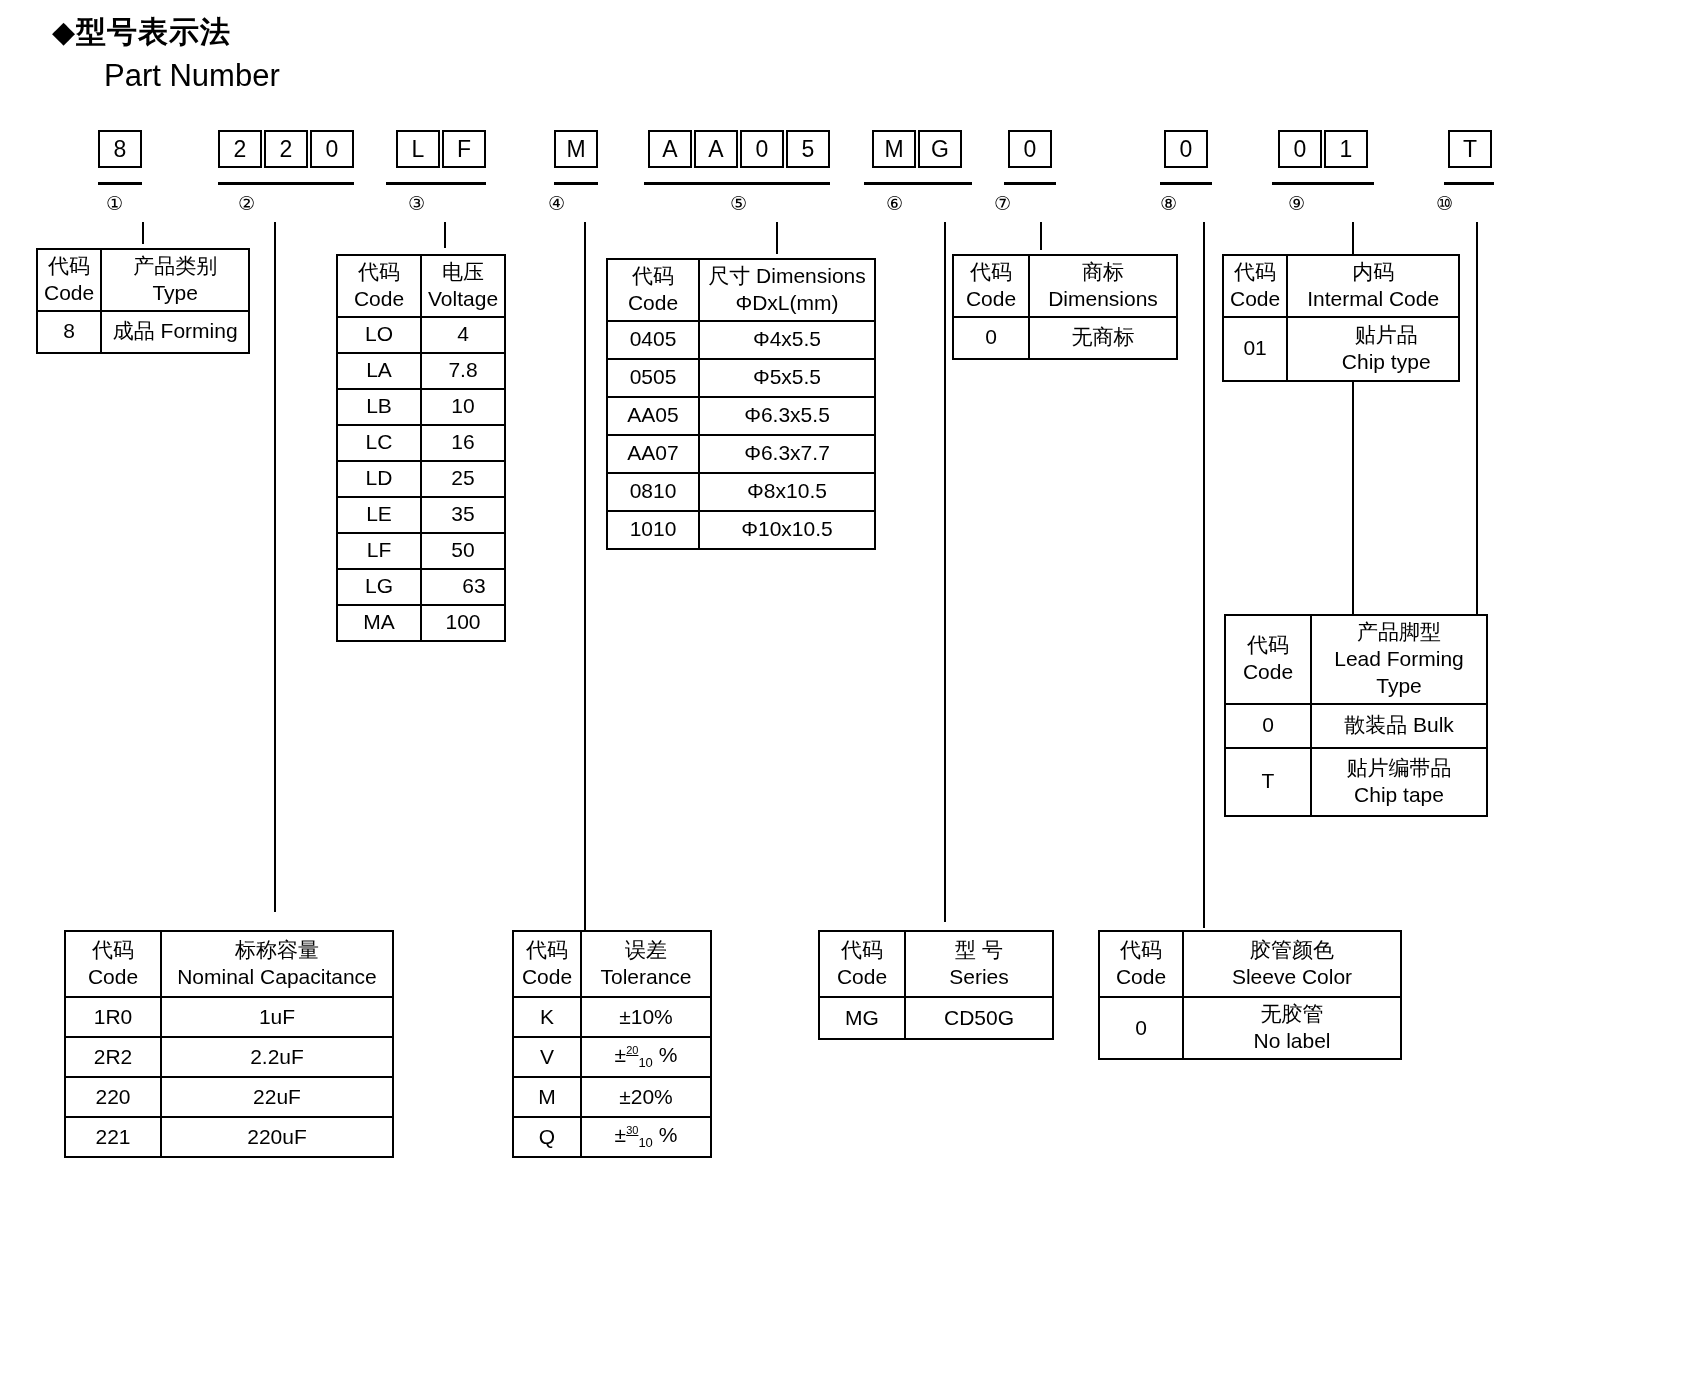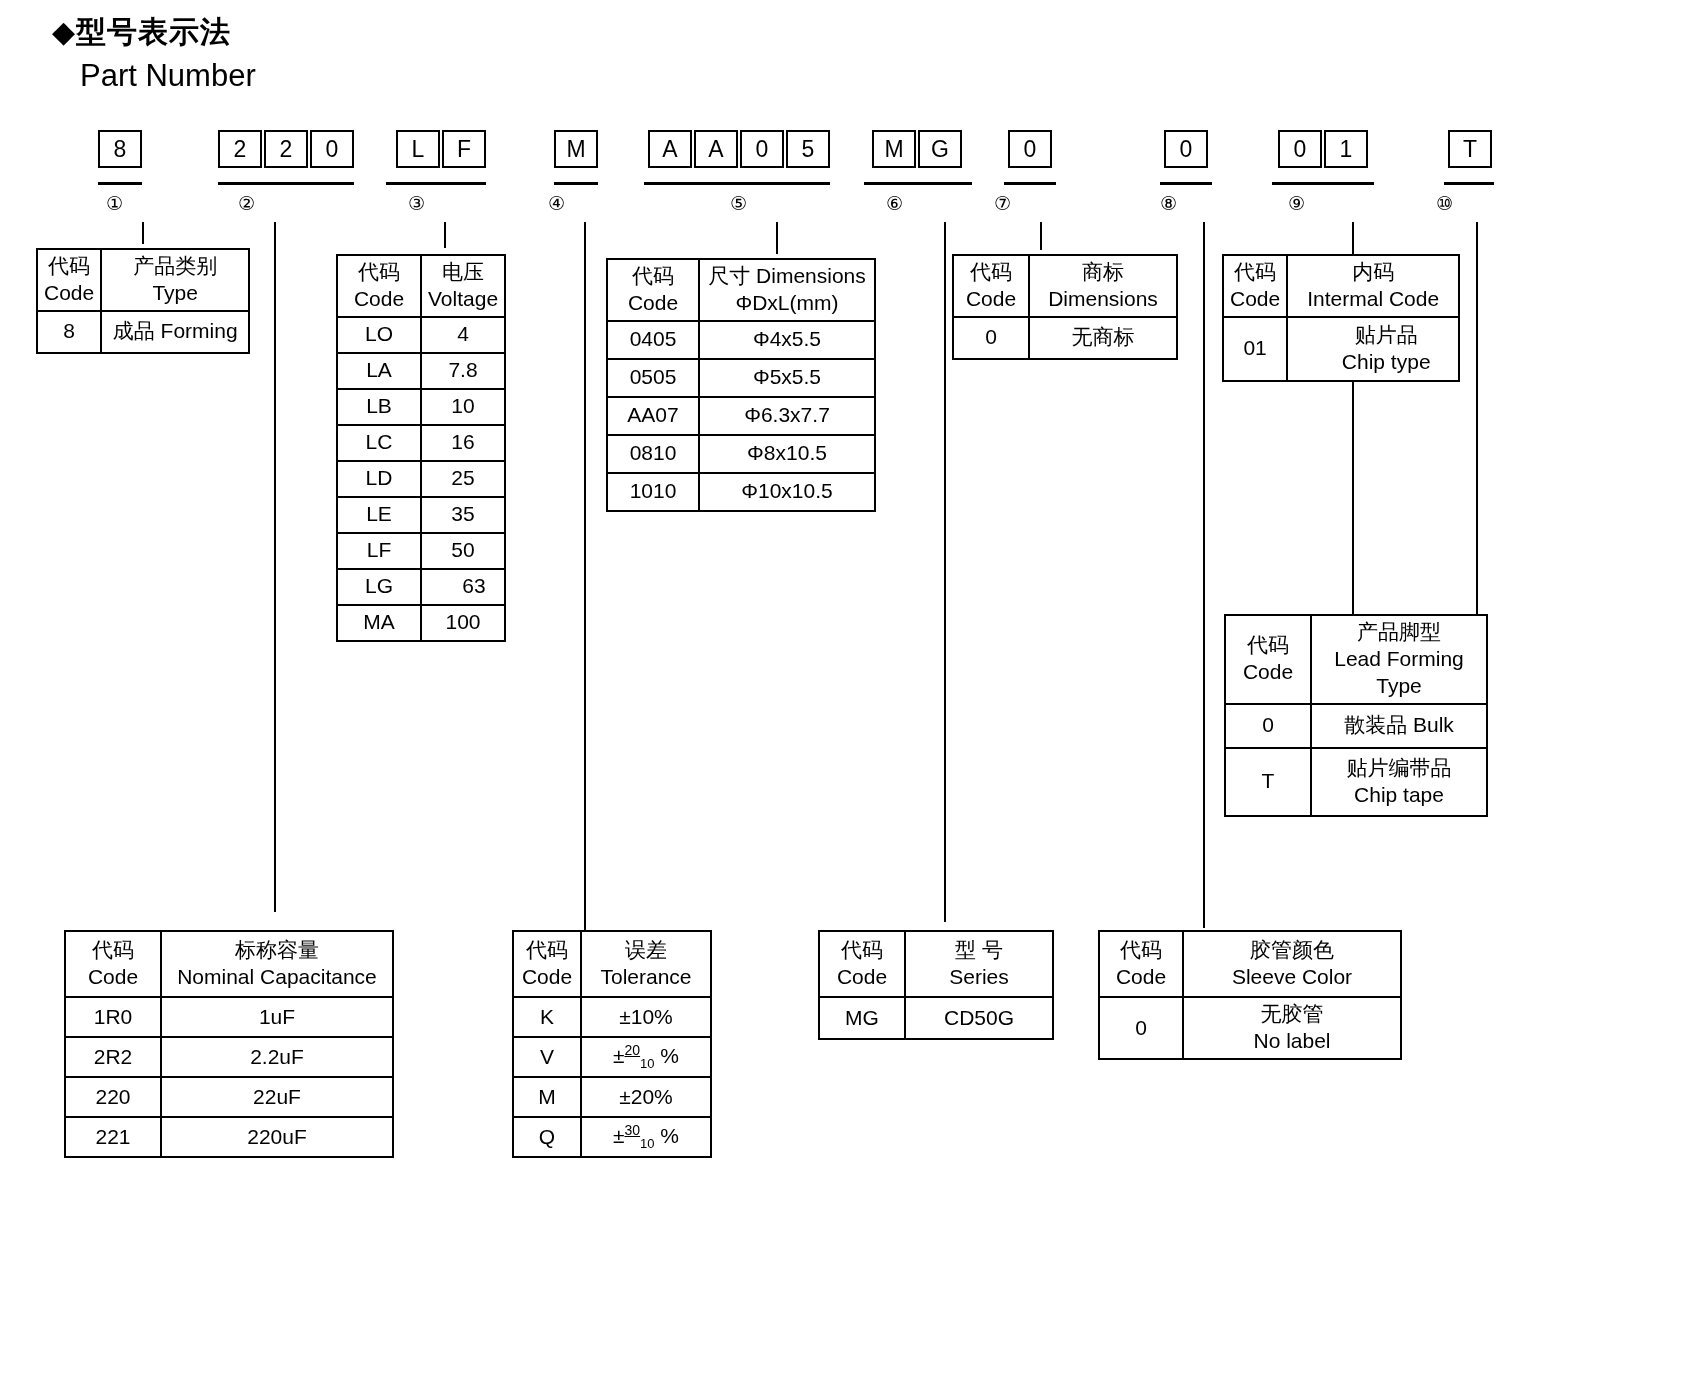--- a/index.html
+++ b/index.html
@@ -14,21 +14,21 @@
   }
   #root { position:absolute; inset:0; }
 
   
   .h-cn {
     position:absolute; left:52px; top:12px;
     font-size:30px; font-weight:bold; letter-spacing:1px;
     white-space:nowrap;
   }
   .h-en {
-    position:absolute; left:80px; top:58px;
+    position:absolute; left:104px; top:58px;
     font-size:31px; font-weight:normal; letter-spacing:0px;
     white-space:nowrap;
   }
 
   
   .codebox {
     position:absolute;
     border:2px solid #000;
     height:38px;
     display:flex; align-items:center; justify-content:center;
@@ -64,21 +64,21 @@
     text-align:center;
     vertical-align:middle;
     font-weight:normal;
     padding:3px 6px;
     line-height:1.28;
     white-space:nowrap;
   }
   .cnline { display:block; }
   .enline { display:block; }
 
-  sup.tol { font-size:14px; vertical-align:super;text-decoration:underline; }
+  sup.tol { font-size:11px; vertical-align:super;text-decoration:underline; }
   sub.tol { font-size:13px; vertical-align:sub; }
   .tolcell { white-space:nowrap; }
 </style>
 </head>
 <body>
 
 <div id="root">
 
   <div class="h-cn">◆型号表示法</div>
   <div class="h-en">Part Number</div>
@@ -223,20 +223,24 @@
           </tr>
           <tr>
             <td style="height: 38px;">0405</td>
             <td style="height: 38px;">Φ4x5.5</td>
           </tr>
           <tr>
             <td style="height: 38px;">0505</td>
             <td style="height: 38px;">Φ5x5.5</td>
           </tr>
           <tr>
+            <td style="height: 38px;">AA05</td>
+            <td style="height: 38px;">Φ6.3x5.5</td>
+          </tr>
+          <tr>
             <td style="height: 38px;">AA07</td>
             <td style="height: 38px;">Φ6.3x7.7</td>
           </tr>
           <tr>
             <td style="height: 38px;">0810</td>
             <td style="height: 38px;">Φ8x10.5</td>
           </tr>
           <tr>
             <td style="height: 38px;">1010</td>
             <td style="height: 38px;">Φ10x10.5</td>

